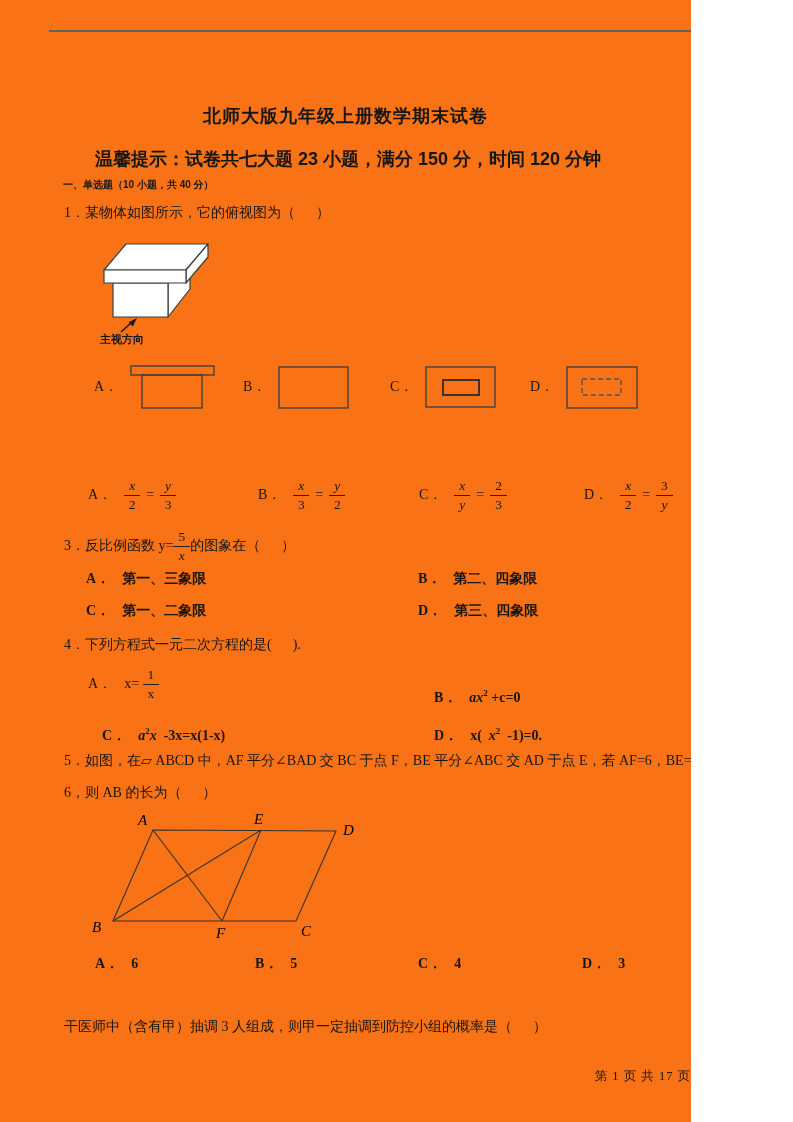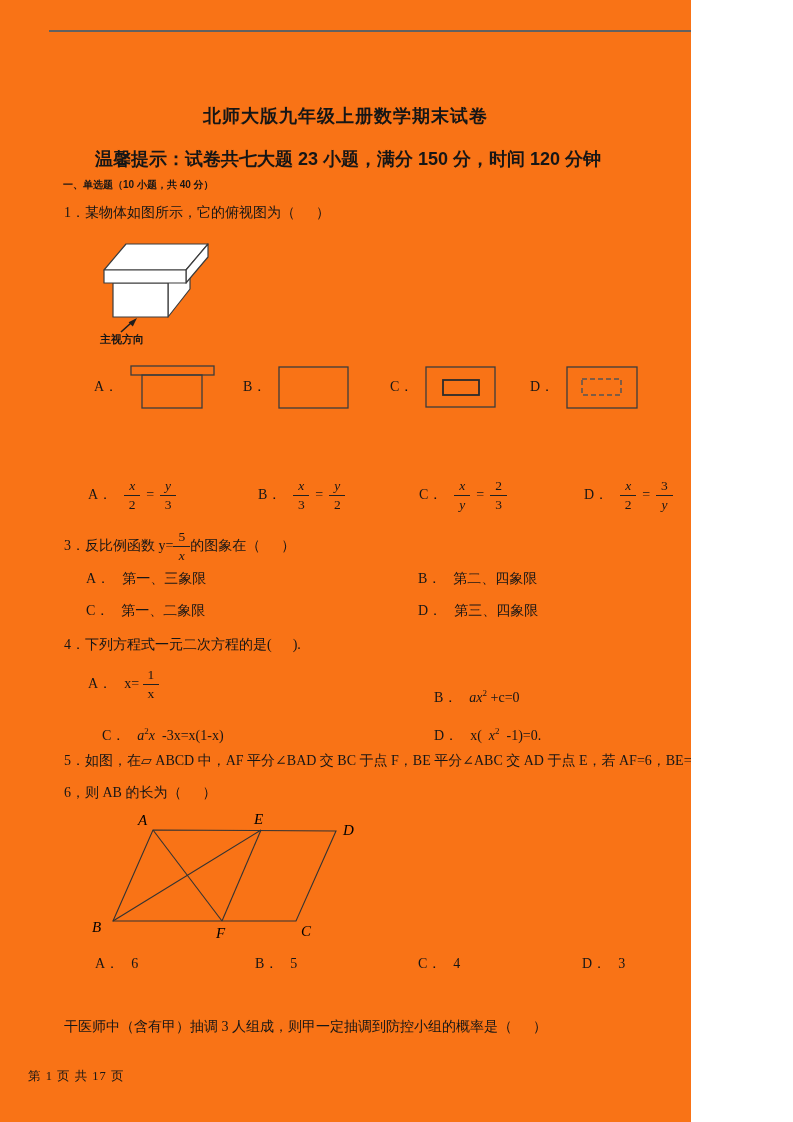--- a/index.html
+++ b/index.html
@@ -6,34 +6,34 @@
   .page{position:relative;width:691px;height:1122px;background:#f97316;color:#161616;
         font-family:"Liberation Serif","DejaVu Serif",serif;font-size:14px;overflow:hidden;}
   .hd{font-family:"Liberation Sans","DejaVu Sans",sans-serif;font-weight:700;}
   .rule{position:absolute;left:49px;top:30px;width:696px;height:2px;background:#616161;}
   .title{position:absolute;left:0;right:0;top:104px;text-align:center;font-size:18px;letter-spacing:1px;}
   .notice{position:absolute;left:63px;top:147px;font-size:18px;white-space:pre;margin-left:32px;}
   .section{position:absolute;left:63px;top:178px;font-size:10px;white-space:pre;}
   .qline{position:absolute;left:64px;white-space:pre;font-size:14px;line-height:1.2;}
   .row{position:absolute;display:flex;align-items:center;}
   .olabel{white-space:pre;margin-right:12px;}
-  .opt{position:absolute;white-space:pre;font-size:14px;}
+  .opt{position:absolute;white-space:pre;font-size:14px;font-weight:bold;}
   .fr{display:inline-block;text-align:center;vertical-align:middle;line-height:1.05;font-size:13.5px;}
   .fr .nu{display:block;padding:1px 5px 2px;border-bottom:1px solid #222;}
   .fr .de{display:block;padding-top:2px;}
   .it{font-style:italic;}
   .math{font-style:italic;white-space:pre;font-size:14.5px;}
   .eq{margin:0 6px;}
   sup.sp{font-size:9px;vertical-align:super;font-style:normal;}
   .fig1{position:absolute;left:97px;top:241px;width:130px;height:110px;}
   .figcap{position:absolute;left:3px;top:91px;font-size:11px;}
   .fig2{position:absolute;left:90px;top:810px;width:280px;height:134px;}
   .vlabel{font-style:italic;font-size:15px;font-family:"Liberation Serif","DejaVu Serif",serif;}
-  .footer{position:absolute;left:0;right:0;top:1068px;text-align:left;font-size:12.5px;
-          white-space:pre;letter-spacing:1px;padding-left:28px;}
+  .footer{position:absolute;left:0;right:0;top:1068px;text-align:right;font-size:12.5px;
+          white-space:pre;letter-spacing:1px;}
   svg{display:block;}
 </style>
 </head>
 <body>
 
 <div class="page">
 
   <div class="rule"></div>
 
   <div class="title hd">北师大版九年级上册数学期末试卷</div>

